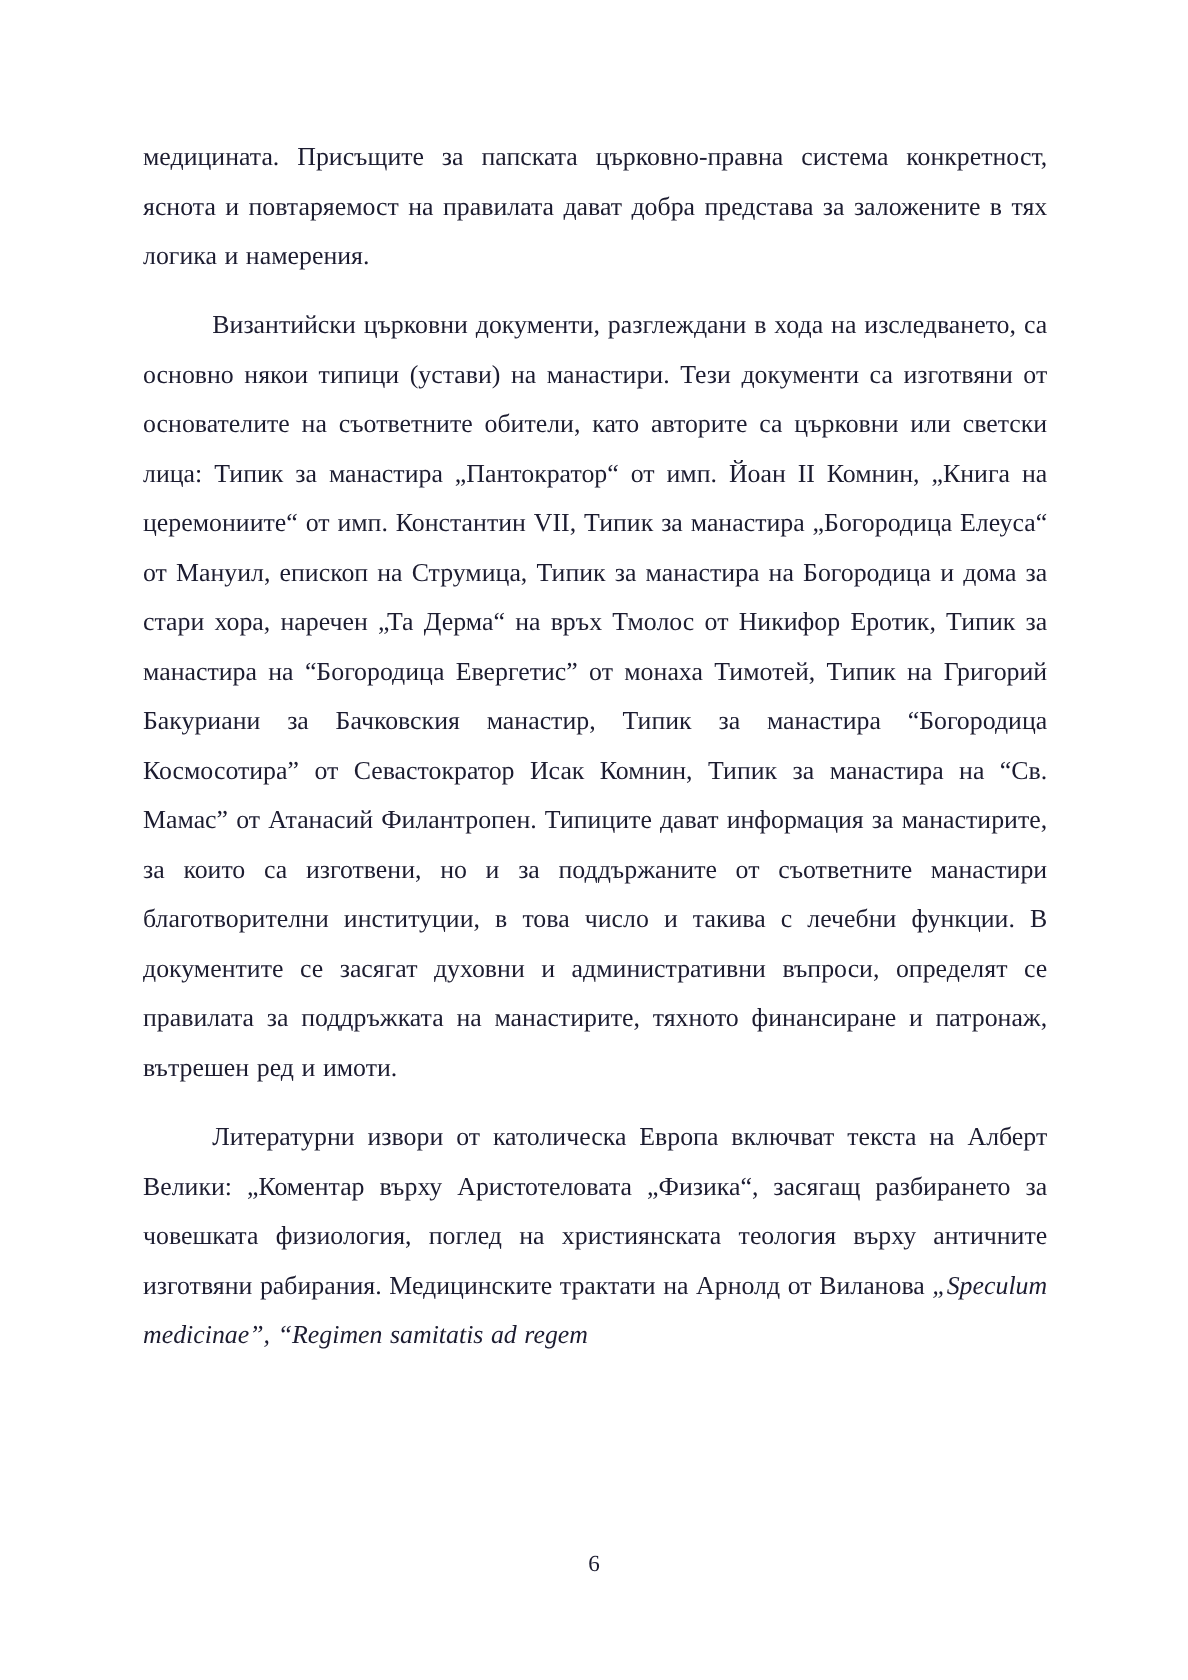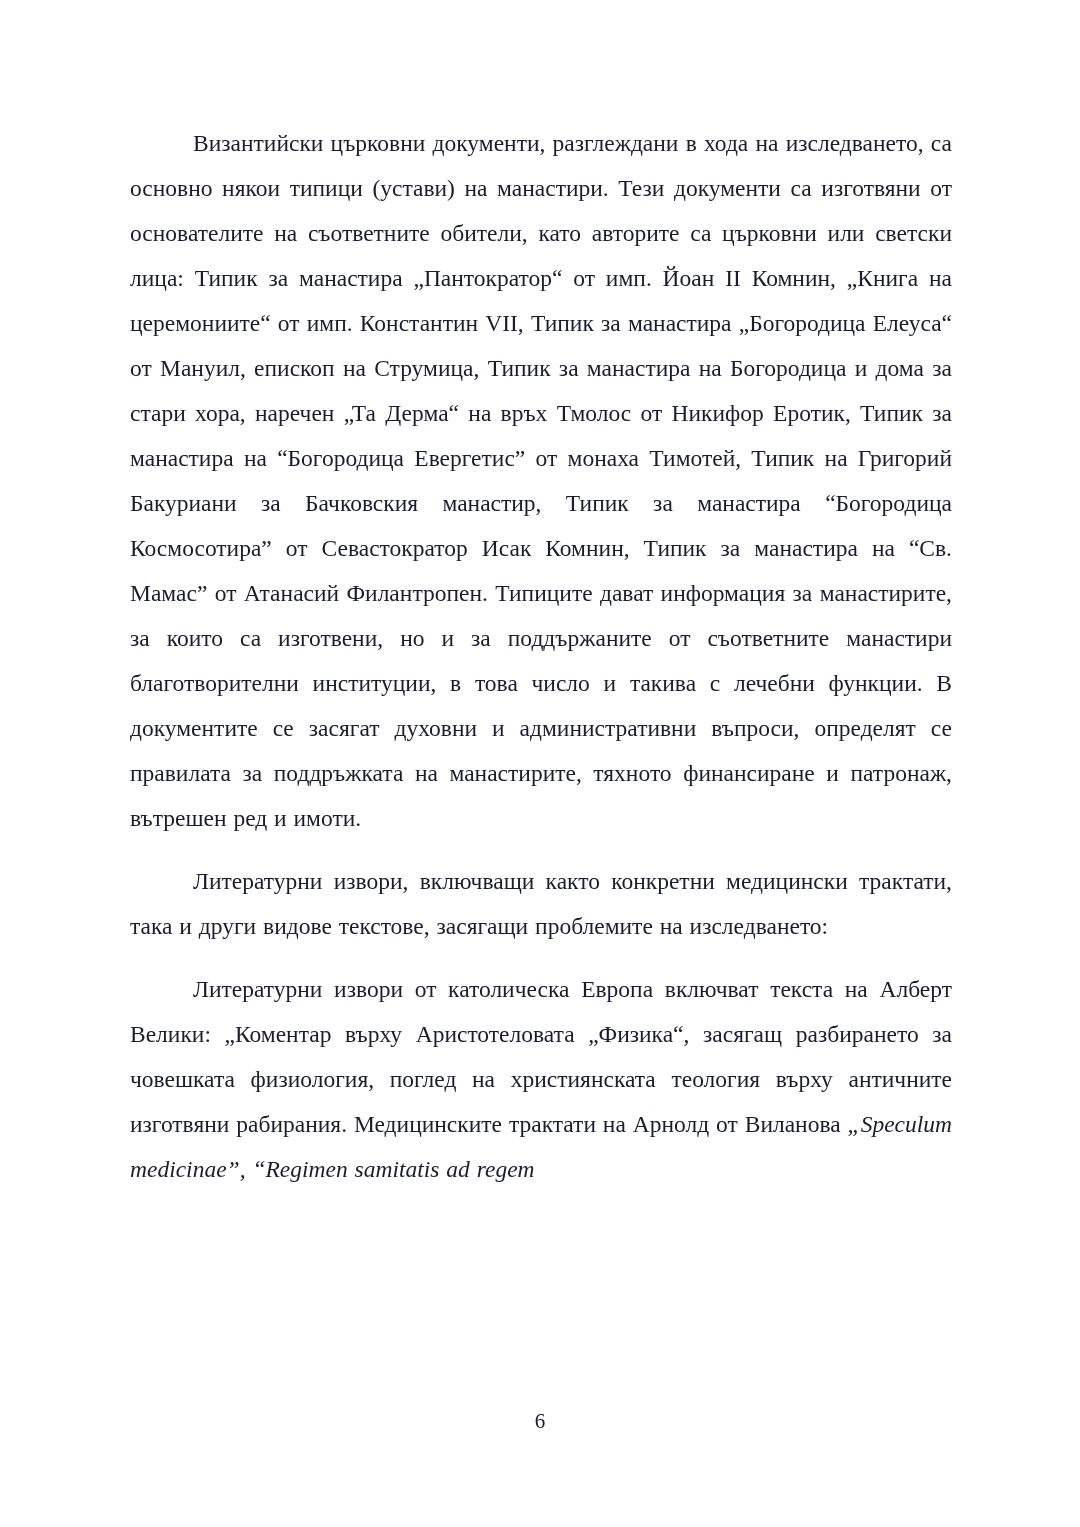--- a/index.html
+++ b/index.html
@@ -51,18 +51,18 @@
     font-size: 21px;
     line-height: 26px;
     color: #1c1c30;
   }
 </style>
 </head>
 <body>
 
 <div class="page">
   <div class="content" id="doc-body">
+      <p class="para"><span>медицината. Присъщите за папската църковно-правна система конкретност, яснота и повтаряемост на правилата дават добра представа за заложените в тях логика и намерения.</span></p>
       <p class="para indent"><span>Византийски църковни документи, разглеждани в хода на изследването, са основно някои типици (устави) на манастири. Тези документи са изготвяни от основателите на съответните обители, като авторите са църковни или светски лица: Типик за манастира „Пантократор“ от имп. Йоан II Комнин, „Книга на церемониите“ от имп. Константин VII, Типик за манастира „Богородица Елеуса“ от Мануил, епископ на Струмица, Типик за манастира на Богородица и дома за стари хора, наречен „Та Дерма“ на връх Тмолос от Никифор Еротик, Типик за манастира на “Богородица Евергетис” от монаха Тимотей, Типик на Григорий Бакуриани за Бачковския манастир, Типик за манастира “Богородица Космосотира” от Севастократор Исак Комнин, Типик за манастира на “Св. Мамас” от Атанасий Филантропен. Типиците дават информация за манастирите, за които са изготвени, но и за поддържаните от съответните манастири благотворителни институции, в това число и такива с лечебни функции. В документите се засягат духовни и административни въпроси, определят се правилата за поддръжката на манастирите, тяхното финансиране и патронаж, вътрешен ред и имоти.</span></p>
-      <p class="para indent"><span>Литературни извори, включващи както конкретни медицински трактати, така и други видове текстове, засягащи проблемите на изследването:</span></p>
       <p class="para indent"><span>Литературни извори от католическа Европа включват текста на Алберт Велики: „Коментар върху Аристотеловата „Физика“, засягащ разбирането за човешката физиология, поглед на християнската теология върху античните изготвяни рабирания. Медицинските трактати на Арнолд от Виланова </span><span class="italic">„Speculum medicinae”, “Regimen samitatis ad regem</span></p>
     </div>
   <div class="page-number">6</div>
 </div>
 
 </body></html>

